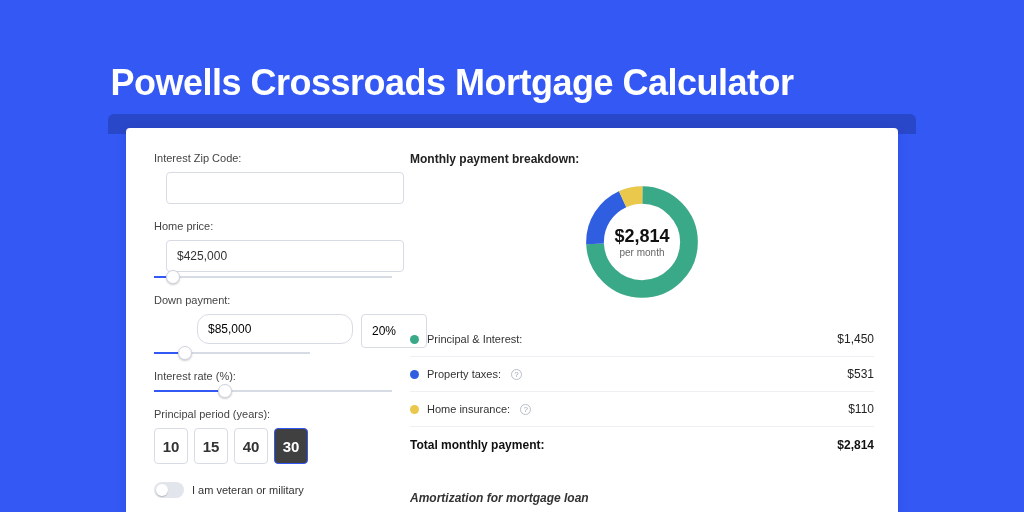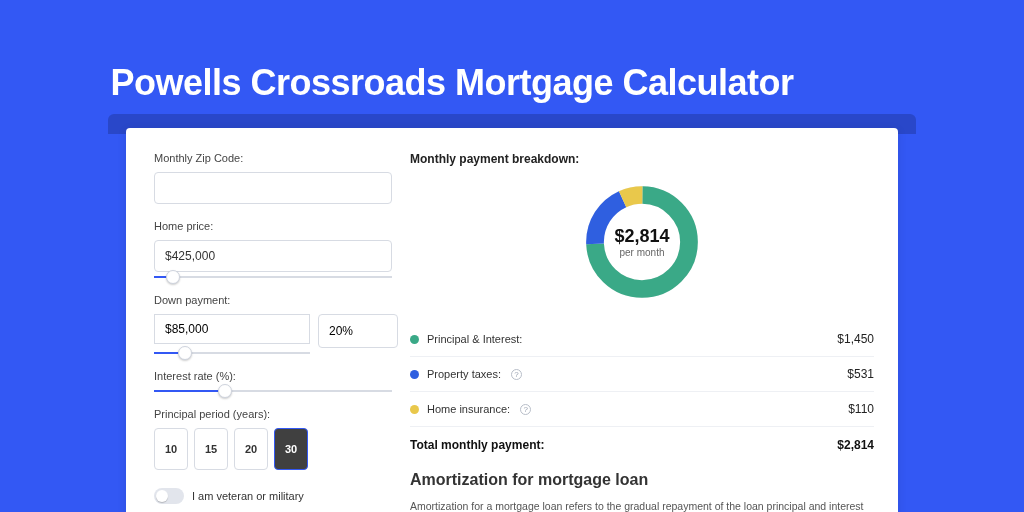--- a/index.html
+++ b/index.html
@@ -23,40 +23,40 @@
   }
   .left-col {
     width: 268px; padding: 24px 0 0 28px; font-size: 11px; color: #333;
   }
   .right-col {
     flex: 1; padding: 24px 24px 0 16px; font-size: 11px; color: #333;
   }
   .form-label { display:block; font-size: 11px; color: #444; margin-bottom: 8px; }
   .text-input {
     width: 238px; height: 32px; border: 1px solid #d7dbe3; border-radius: 4px;
-    padding: 0 10px; font-size: 12px; color: #333; background:#fff;
+    padding: 0 10px; font-size: 12px; color: #333; background:#fff;margin-left:12px;
   }
   .group { margin-bottom: 16px; }
   .slider-track {
     position: relative; width: 238px; height: 2px; background: #d7dbe3;
     margin-top: 4px;
   }
   .slider-fill { position:absolute; left:0; top:0; height:2px; background:#3358f4; }
   .slider-thumb {
     position:absolute; top:-6px; width:14px; height:14px; background:#fff;
     border:1px solid #cfd4de; border-radius:50%; box-shadow:0 1px 2px rgba(0,0,0,0.2);
     transform: translateX(-7px);
   }
   .dp-row { display:flex; gap:8px; }
-  .dp-amount { width:156px; height:30px; border:1px solid #d7dbe3; border-radius:0; padding:7px 10px; font-size:12px; }
-  .dp-pct { width:80px; height:30px; border:1px solid #d7dbe3; border-radius:4px; padding:16px 10px; font-size:12px; }
+  .dp-amount { width:156px; height:30px; border:1px solid #d7dbe3; border-radius:12px; padding:7px 10px; font-size:12px;margin-left:43px; }
+  .dp-pct { width:66px; height:30px; border:1px solid #d7dbe3; border-radius:4px; padding:16px 10px; font-size:12px; }
   .period-row { display:flex; gap:6px; margin-top:4px; }
   .period-opt {
-    width:34px; height:42px; border:1px solid #d7dbe3; border-radius:4px;
-    display:flex; align-items:center; justify-content:center; font-size:11px; font-weight:600;
+    width:34px; height:36px; border:1px solid #d7dbe3; border-radius:4px;
+    display:flex; align-items:center; justify-content:center; font-size:15px; font-weight:600;
     background:#fff; cursor:pointer;
   }
   .period-opt.selected { background:#404040; color:#fff; border-color:#3358f4; }
   .toggle-row { display:flex; align-items:center; gap:8px; margin-top:18px; }
   .toggle {
     width:30px; height:16px; background:#e2e5ec; border-radius:10px; position:relative;
   }
   .toggle-knob {
     position:absolute; left:2px; top:2px; width:12px; height:12px; background:#fff;
     border-radius:50%; box-shadow:0 1px 1px rgba(0,0,0,0.2);
@@ -84,36 +84,36 @@
   .info-icon {
     width:11px; height:11px; border:1px solid #b8bec9; border-radius:50%;
     display:inline-flex; align-items:center; justify-content:center;
     font-size:8px; color:#9aa2b1; margin-left:2px;
   }
   .legend-val { font-size:12px; color:#222; }
   .total-row {
     display:flex; justify-content:space-between; padding:11px 0;
     border-top:1px solid #eef0f4; font-weight:700; font-size:12px; color:#111;gap:30px;
   }
-  .amort-title { font-size:16px; font-weight:700; margin-top:8px; margin-bottom:10px; }
+  .amort-title { font-size:12px; font-weight:700; margin-top:28px; margin-bottom:10px;font-style:italic; }
   .amort-text { font-size:10.5px; color:#555; line-height:1.5; }
 </style>
 </head>
 <body>
 
 <div class="outer">
   <h1 class="page-title">Powells Crossroads Mortgage Calculator</h1>
   <div class="dark-band"></div>
 
   <div class="card">
 
     <div class="left-col">
 
       <div class="group">
-        <label class="form-label">Monthly Zip Code:</label>
+        <label class="form-label">Interest Zip Code:</label>
         <input class="text-input" value="" style="">
       </div>
 
       <div class="group">
         <label class="form-label">Home price:</label>
         <input class="text-input" value="$425,000" style="">
         <div class="slider-track">
           <div class="slider-fill" id="hp-fill" style="width: 8%;"></div>
           <div class="slider-thumb" id="hp-thumb" style="left: 19.04px;"></div>
         </div>
@@ -137,21 +137,21 @@
           <div class="slider-fill" id="ir-fill" style="width: 30%;"></div>
           <div class="slider-thumb" id="ir-thumb" style="left: 71.4px;"></div>
         </div>
       </div>
 
       <div class="group">
         <label class="form-label">Principal period (years):</label>
         <div class="period-row" id="period-row">
             <div class="period-opt">10</div>
             <div class="period-opt">15</div>
-            <div class="period-opt">20</div>
+            <div class="period-opt">40</div>
             <div class="period-opt selected">30</div>
           </div>
       </div>
 
       <div class="toggle-row">
         <div class="toggle">
           <div class="toggle-knob"></div>
         </div>
         <span>I am veteran or military</span>
       </div>

